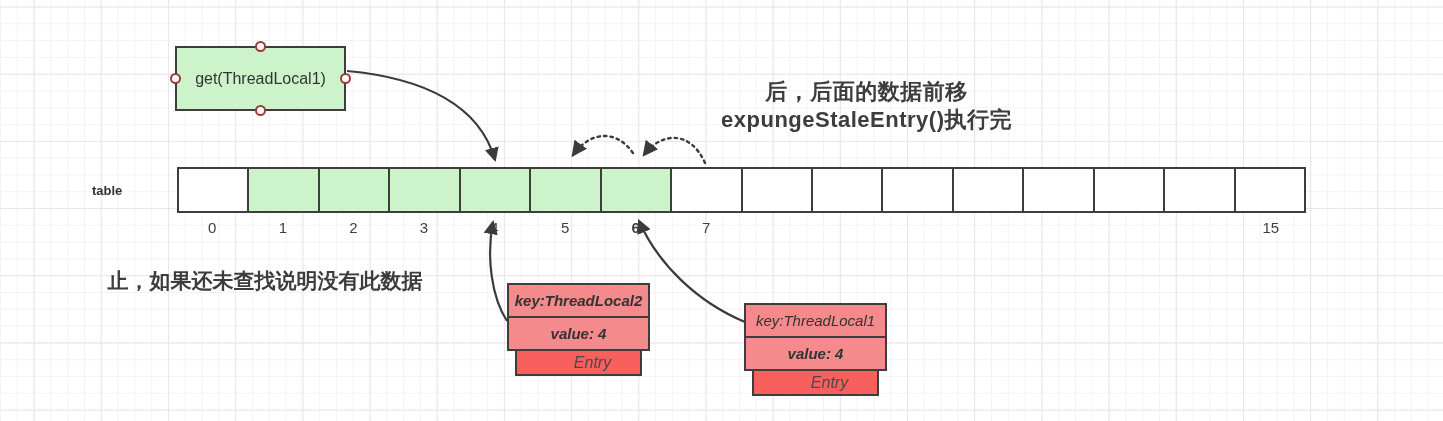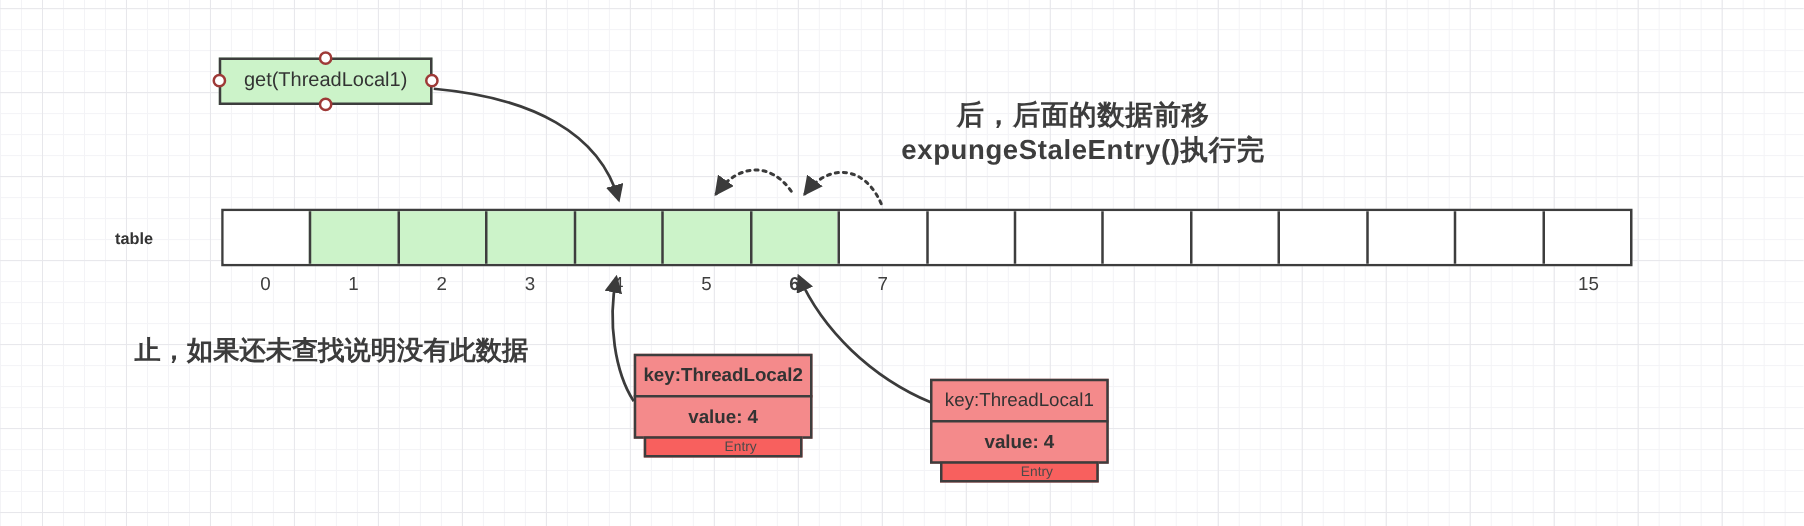--- a/index.html
+++ b/index.html
@@ -13,21 +13,21 @@
       linear-gradient(var(--grid-minor,#f3f3f6) 1px, transparent 1px),
       linear-gradient(90deg, var(--grid-minor,#f3f3f6) 1px, transparent 1px);
     background-size:67.2px 67.2px,67.2px 67.2px,16.8px 16.8px,16.8px 16.8px;
     background-position:0 6.5px,33.6px 0,0 6.5px,0 0;
   }
   .connector-layer{position:absolute;left:0;top:0;width:1443px;height:421px;z-index:5;pointer-events:none;}
   .connector{fill:none;stroke:var(--connector,#3b3b3b);stroke-width:2.2px;}
   .connector.dotted{stroke-dasharray:2.5 4;stroke-linecap:round;stroke-width:2.4px;}
 
   .get-box{
-    position:absolute;left:175px;top:46px;width:171px;height:38px;box-sizing:border-box;
+    position:absolute;left:175px;top:46px;width:171px;height:65px;box-sizing:border-box;
     background:var(--shape-green,#ccf3c9);border:2px solid var(--shape-border,#3d3d3d);
     display:flex;align-items:center;justify-content:center;z-index:4;
     font-size:16px;color:var(--text-dark,#333);
   }
   .handle{
     position:absolute;width:7px;height:7px;border-radius:50%;
     background:#fff;border:2.5px solid var(--handle-ring,#9e3937);z-index:6;
   }
   .handle.h-top{left:calc(50% - 6px);top:-7px;}
   .handle.h-left{left:-7px;top:calc(50% - 6px);}
@@ -57,35 +57,35 @@
   }
   .idx{flex:1;text-align:center;}
   .idx.bold{font-weight:700;}
 
   .annotation{
     position:absolute;left:30px;top:268px;width:470px;text-align:center;z-index:3;
     font-size:21px;font-weight:700;line-height:25.5px;color:#3c3c3c;
   }
   .annotation span{display:block;}
 
-  .entry-card{position:absolute;width:143px;z-index:4;}
+  .entry-card{position:absolute;width:143px;z-index:4;font-style:italic;}
   .entry-card.card1{left:507px;top:283px;}
   .entry-card.card2{left:744px;top:283px;margin-top:20px;}
   .entry-row{
     height:35px;box-sizing:border-box;border:2px solid var(--shape-border,#3d3d3d);
     background:var(--entry-pink,#f48a8b);display:flex;align-items:center;justify-content:center;
     font-size:15px;color:var(--text-dark,#333);
   }
   .entry-row + .entry-row{margin-top:-2px;}
   .entry-row.bold, .entry-value{font-weight:700;}
   .entry-footer{
-    height:17px;width:127px;margin:-2px auto 0;box-sizing:border-box;
+    height:27px;width:127px;margin:-2px auto 0;box-sizing:border-box;
     border:2px solid var(--shape-border,#3d3d3d);background:var(--entry-red,#f8605e);
     display:flex;align-items:center;justify-content:center;
-    font-size:11px;color:#4a4a4a;padding-left:28px;
+    font-size:16px;color:#4a4a4a;padding-left:28px;
   }
 </style>
 </head>
 <body>
 
 <div class="stage">
 
   <svg class="connector-layer" viewBox="0 0 1443 421" xmlns="http://www.w3.org/2000/svg">
     <defs>
       <marker id="arw" viewBox="0 0 10 10" refX="8.5" refY="5" markerWidth="6.5" markerHeight="6.5" orient="auto">

